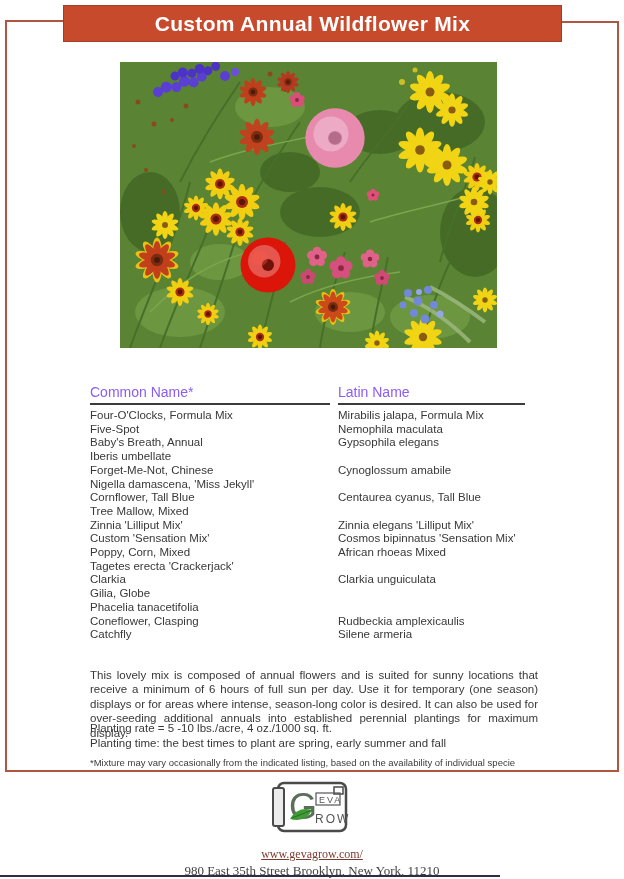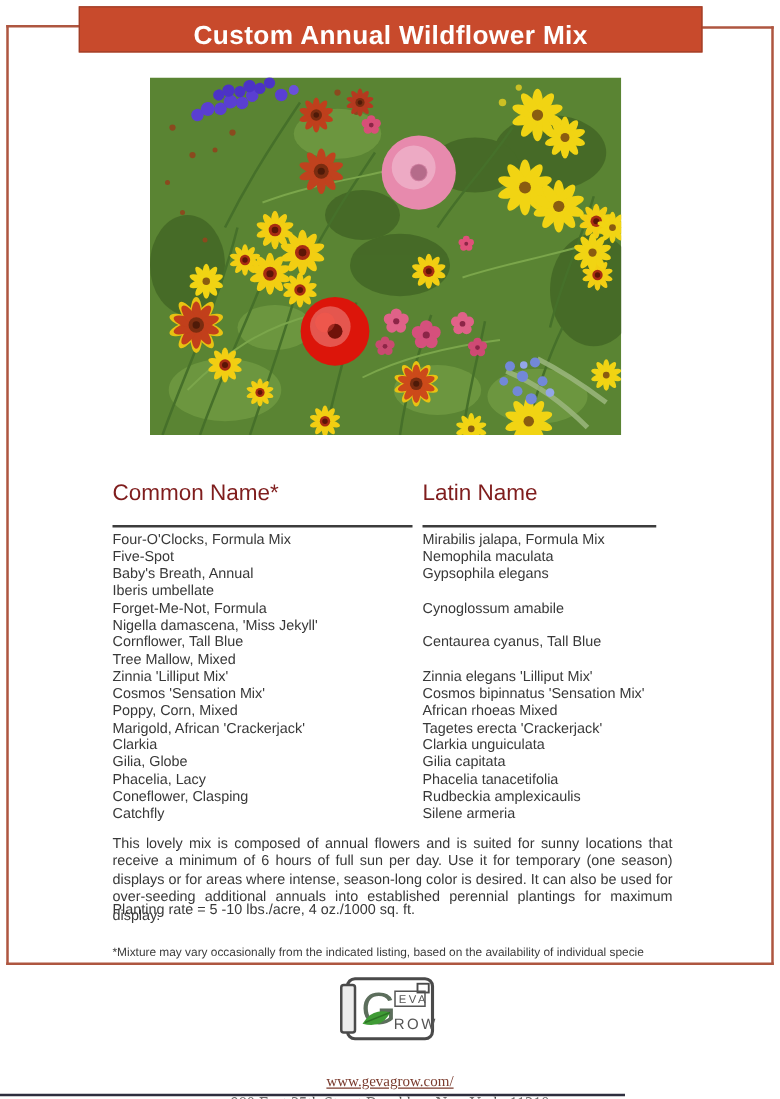--- a/index.html
+++ b/index.html
@@ -13,51 +13,51 @@
   .frame-topleft{left:5px;top:20px;width:59px;height:2px;}
   .frame-topright{left:561px;top:21px;width:58px;height:2px;}
   .frame-right{left:617px;top:21px;width:2px;height:751px;}
   .frame-bottom{left:5px;top:770px;width:614px;height:2px;}
   .bottom-rule{position:absolute;left:0;top:875px;width:500px;height:2px;background:var(--color-bottomline,#2E2E3E);}
 
   
   .banner{
     position:absolute;left:63px;top:5px;width:499px;height:37px;
     background:var(--color-banner,#C84A2C);border:1px solid #9E3F28;box-sizing:border-box;
-    display:flex;align-items:flex-end;justify-content:center;
+    display:flex;align-items:center;justify-content:center;
   }
   .banner-title{color:#fff;font-size:21px;font-weight:bold;letter-spacing:.3px;margin:0;}
 
   
   .photo{position:absolute;left:120px;top:62px;width:377px;height:286px;}
   .photo svg{width:100%;height:100%;display:block;}
 
   
   .names-table{position:absolute;left:90px;top:384px;width:447px;}
-  .names-header{display:flex;font-size:18px;color:#7f1d1d;}
+  .names-header{display:flex;font-size:14px;color:#8b5cf6;}
   .names-header .hc{width:240px;margin-right:8px;border-bottom:2px solid #3c3c3c;padding-bottom:3px;}
-  .names-header .hl{width:187px;border-bottom:2px solid #3c3c3c;padding-bottom:15px;}
+  .names-header .hl{width:187px;border-bottom:2px solid #3c3c3c;padding-bottom:3px;}
   .names-rows{margin-top:4px;}
   .names-row{display:flex;font-size:11.5px;line-height:13.7px;color:#383838;}
   .names-row .rc{width:248px;}
   .names-row .rl{width:199px;}
 
   
   .description{
     position:absolute;left:90px;top:656px;width:448px;
     font-size:11.5px;line-height:14.6px;text-align:justify;color:#383838;
   }
   .planting{position:absolute;left:90px;top:721px;width:448px;font-size:11.5px;line-height:15px;color:#383838;}
   .footnote{position:absolute;left:90px;top:757px;width:460px;font-size:9.5px;color:#3b3b3b;}
 
   
   .footer{position:absolute;left:0;top:779px;width:624px;text-align:center;}
   .logo{display:inline-block;height:58px;}
   .site-link{
-    display:block;margin-top:16px;font-family:"Liberation Serif","DejaVu Serif",serif;
+    display:block;margin-top:6px;font-family:"Liberation Serif","DejaVu Serif",serif;
     font-size:12px;color:var(--color-link,#7A3B2E);text-decoration:underline;
   }
   .address{font-family:"Liberation Serif","DejaVu Serif",serif;font-size:13px;color:#404040;margin-top:1px;}
   .contact{font-family:"Liberation Serif","DejaVu Serif",serif;font-size:13px;color:#222;margin-top:1px;}
   .contact span{margin:0 8px;}
 </style>
 </head>
 <body>
 
 <div class="frame frame-topleft"></div>
@@ -267,75 +267,73 @@
       <div class="rl">Nemophila maculata</div>
     </div>
       <div class="names-row">
       <div class="rc">Baby's Breath, Annual</div>
       <div class="rl">Gypsophila elegans</div>
     </div>
       <div class="names-row">
       <div class="rl">Iberis umbellate</div>
     </div>
       <div class="names-row">
-      <div class="rc">Forget-Me-Not, Formula</div>
+      <div class="rc">Forget-Me-Not, Chinese</div>
       <div class="rl">Cynoglossum amabile</div>
     </div>
       <div class="names-row">
       <div class="rl">Nigella damascena, 'Miss Jekyll'</div>
     </div>
       <div class="names-row">
       <div class="rc">Cornflower, Tall Blue</div>
       <div class="rl">Centaurea cyanus, Tall Blue</div>
     </div>
       <div class="names-row">
       <div class="rc">Tree Mallow, Mixed</div>
     </div>
       <div class="names-row">
       <div class="rc">Zinnia 'Lilliput Mix'</div>
       <div class="rl">Zinnia elegans 'Lilliput Mix'</div>
     </div>
       <div class="names-row">
-      <div class="rc">Cosmos 'Sensation Mix'</div>
+      <div class="rc">Custom 'Sensation Mix'</div>
       <div class="rl">Cosmos bipinnatus 'Sensation Mix'</div>
     </div>
       <div class="names-row">
       <div class="rc">Poppy, Corn, Mixed</div>
       <div class="rl">African rhoeas Mixed</div>
     </div>
       <div class="names-row">
-      <div class="rc">Marigold, African 'Crackerjack'</div>
       <div class="rl">Tagetes erecta 'Crackerjack'</div>
     </div>
       <div class="names-row">
       <div class="rc">Clarkia</div>
       <div class="rl">Clarkia unguiculata</div>
     </div>
       <div class="names-row">
       <div class="rc">Gilia, Globe</div>
-      <div class="rl">Gilia capitata</div>
-    </div>
-      <div class="names-row">
-      <div class="rc">Phacelia, Lacy</div>
+    </div>
+      <div class="names-row">
       <div class="rl">Phacelia tanacetifolia</div>
     </div>
       <div class="names-row">
       <div class="rc">Coneflower, Clasping</div>
       <div class="rl">Rudbeckia amplexicaulis</div>
     </div>
       <div class="names-row">
       <div class="rc">Catchfly</div>
       <div class="rl">Silene armeria</div>
     </div>
     </div>
 </div>
 
 <p class="description">This lovely mix is composed of annual flowers and is suited for sunny locations that receive a minimum of 6 hours of full sun per day. Use it for temporary (one season) displays or for areas where intense, season-long color is desired. It can also be used for over-seeding additional annuals into established perennial plantings for maximum display.</p>
 <div class="planting">
   <div>Planting rate = 5 -10 lbs./acre, 4 oz./1000 sq. ft.</div>
+  <div>Planting time: the best times to plant are spring, early summer and fall</div>
 </div>
 <div class="footnote">*Mixture may vary occasionally from the indicated listing, based on the availability of individual specie</div>
 
 <div class="footer">
   <svg class="logo" width="100" height="58" viewBox="0 0 100 58" aria-hidden="true">
     <rect x="16" y="4" width="68" height="48" rx="6" fill="#ffffff" stroke="#4a4a4a" stroke-width="2.5"></rect>
     <rect x="11" y="9" width="11" height="38" rx="2" fill="#ececec" stroke="#4a4a4a" stroke-width="2"></rect>
     <rect x="72" y="8" width="9" height="7" fill="#ffffff" stroke="#4a4a4a" stroke-width="1.5"></rect>
     <text x="27" y="40" font-family="Liberation Sans, sans-serif" font-size="36" fill="#5c6e5c">G</text>
     <path d="M28,40 Q36,27 50,31 Q44,44 28,40 Z" fill="#3f9b35"></path>

